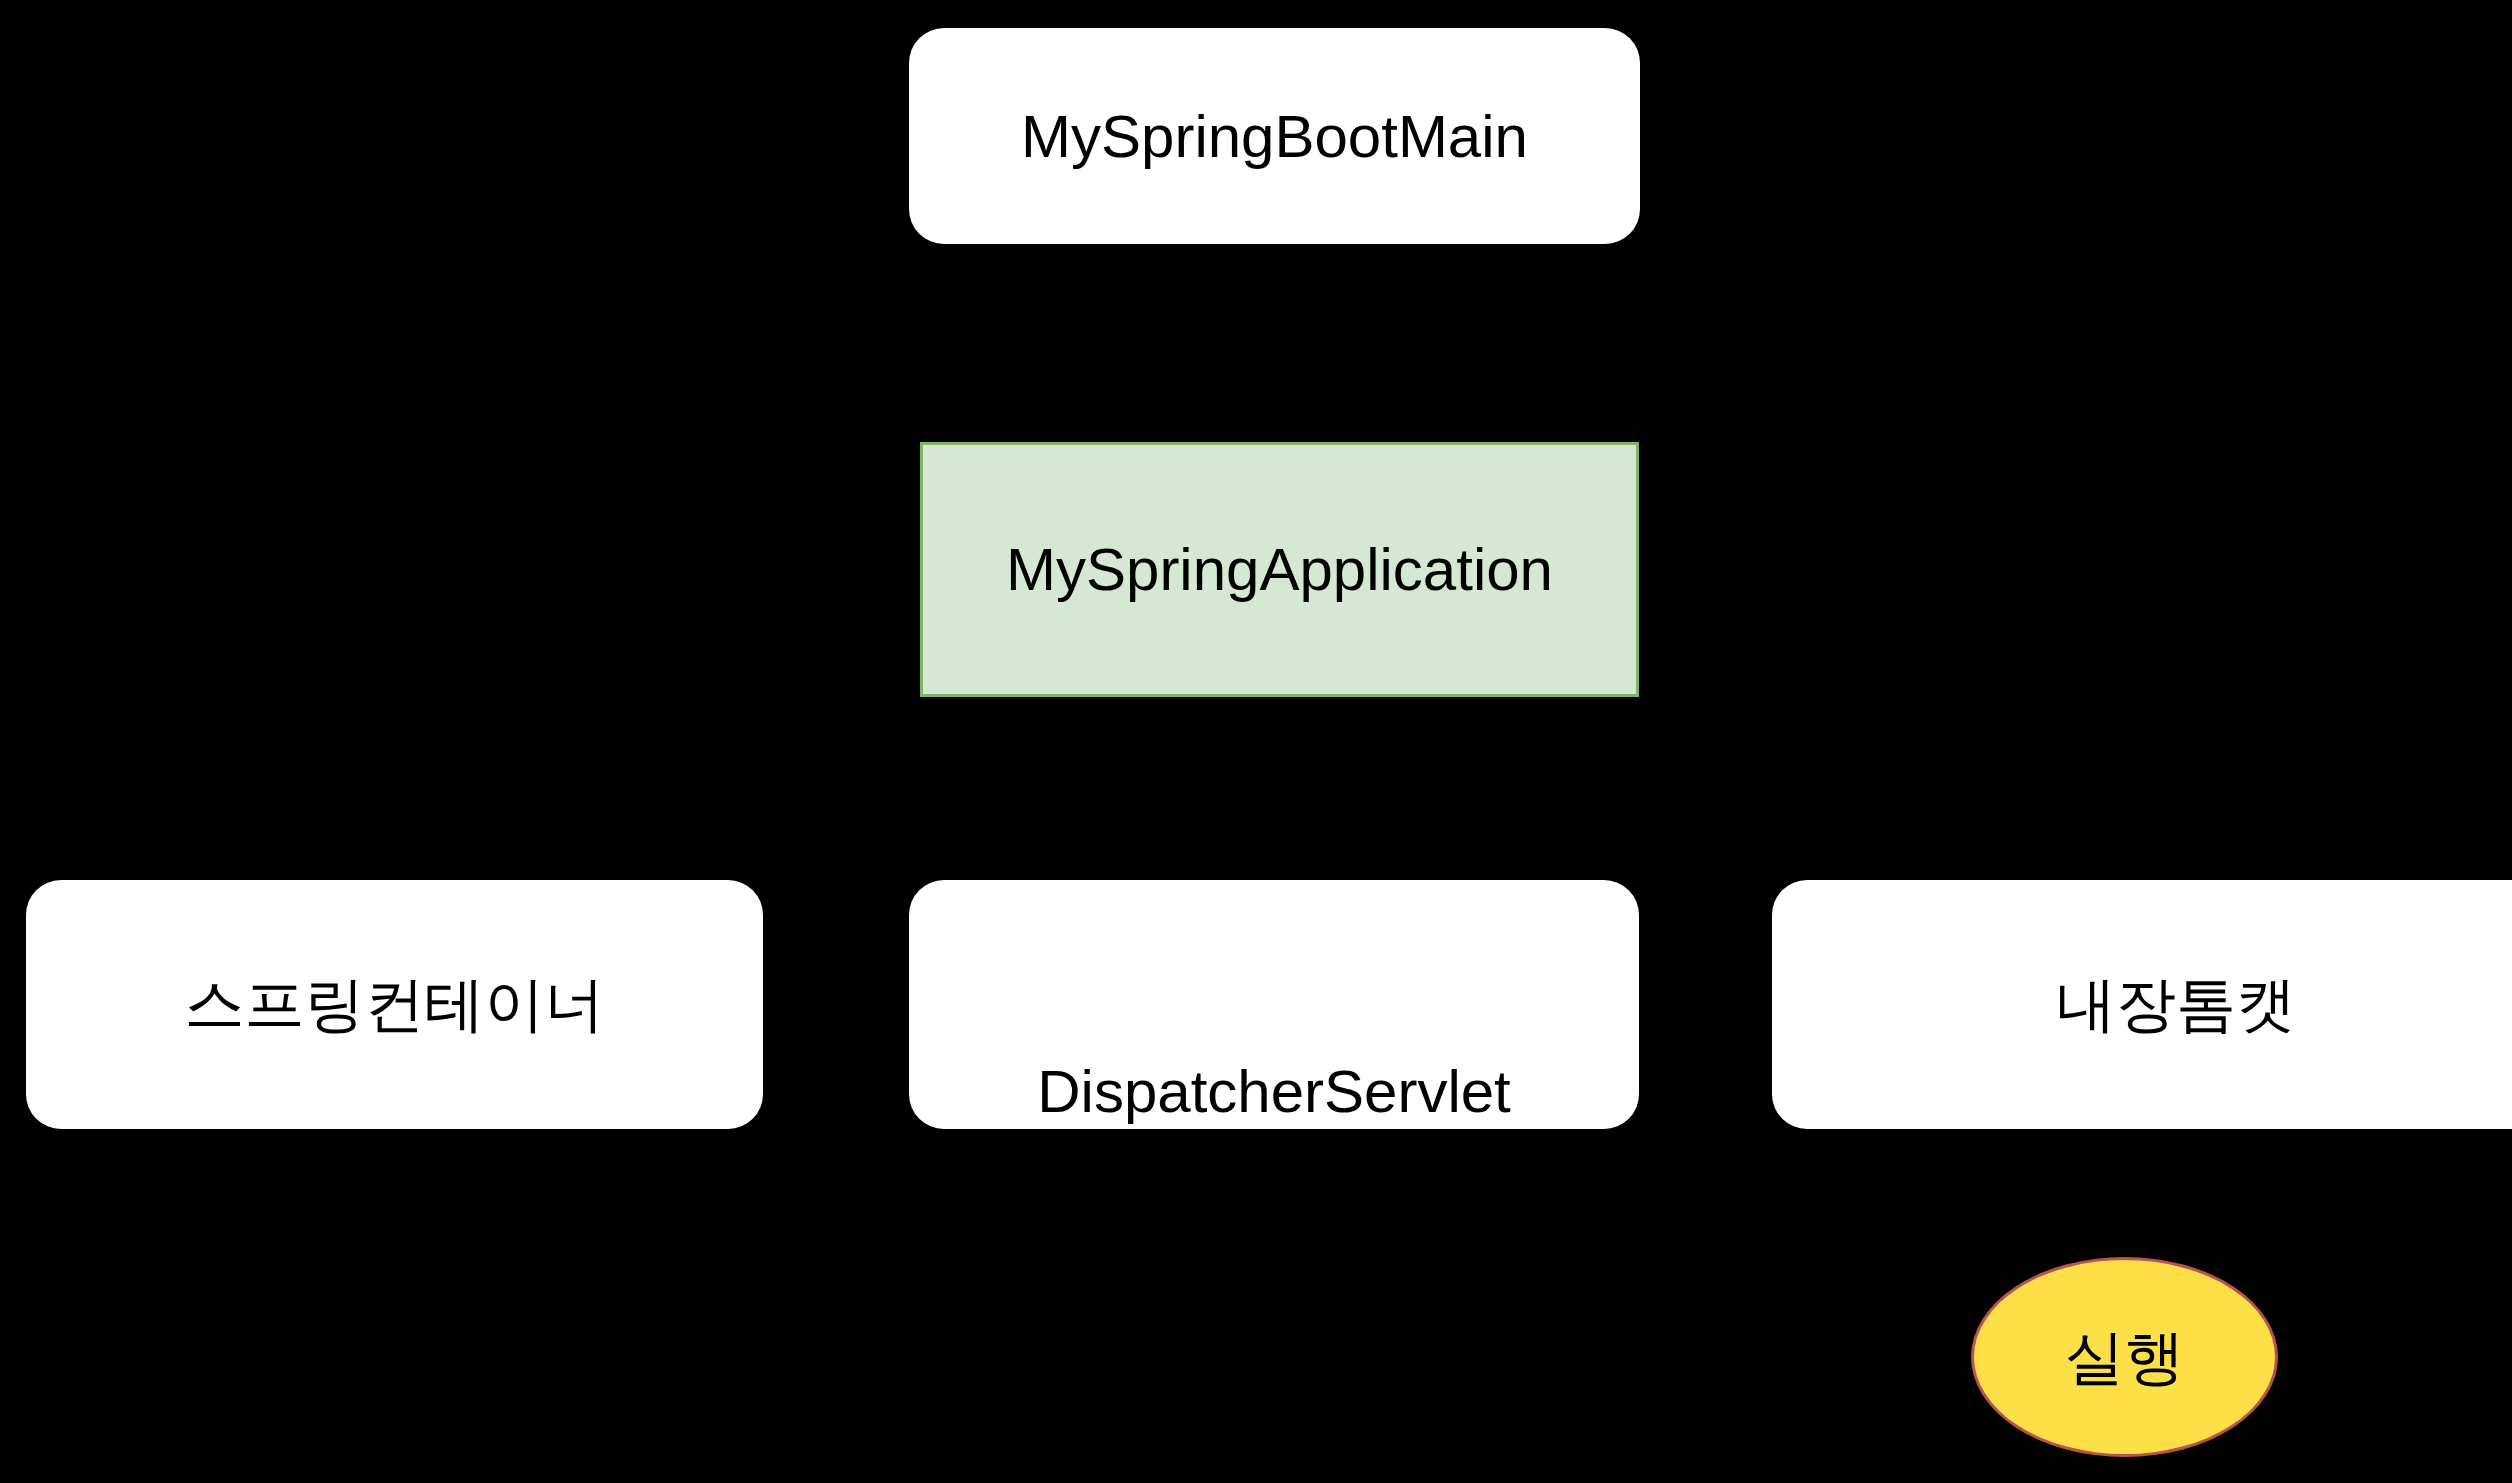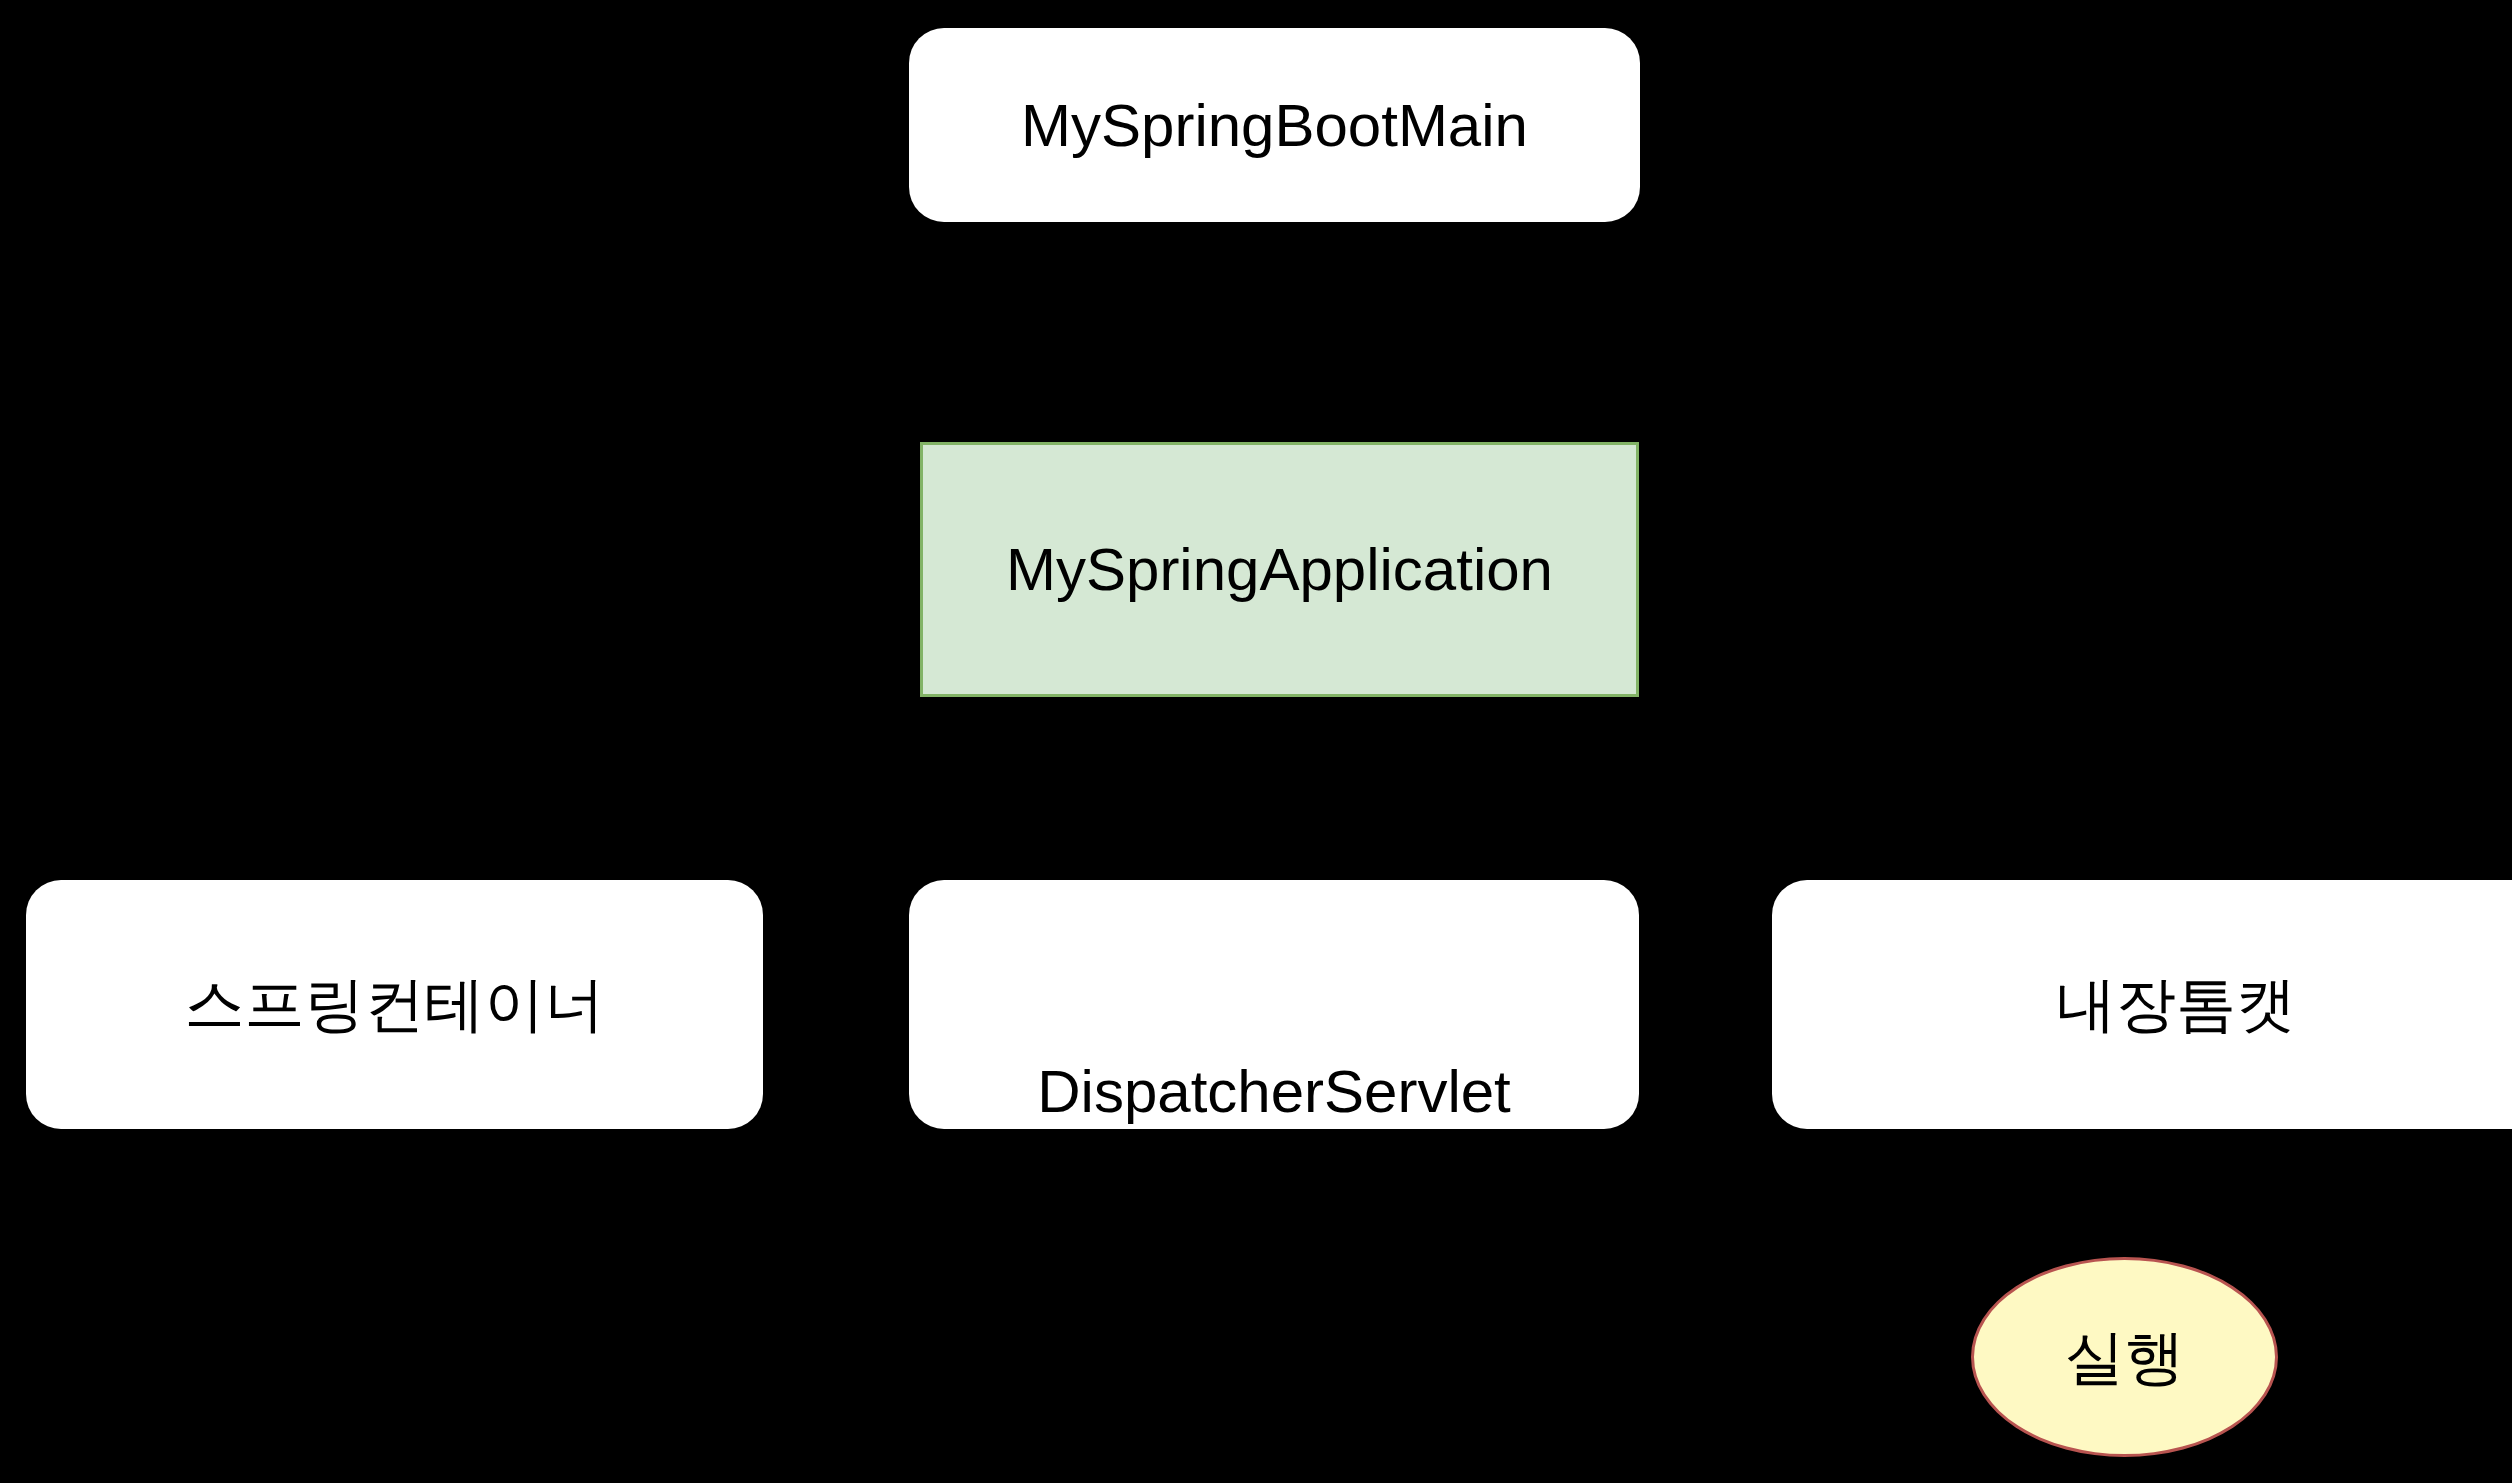--- a/index.html
+++ b/index.html
@@ -25,41 +25,41 @@
     font-size: 60px;
     line-height: 1.25;
     color: #000000;
     white-space: nowrap;
   }
   .rounded {
     border-radius: 35px;
     background: #ffffff;
   }
   #node-config {
-    left: 909px; top: 28px; width: 731px; height: 194px;
+    left: 909px; top: 28px; width: 731px; height: 216px;
   }
   #node-app {
     left: 920px; top: 427px; width: 719px; height: 255px;
     background: #d5e8d4;
     border: 3.1px solid #82b366;
     margin-top: 15px;
   }
   #node-container {
     left: 26px; top: 880px; width: 737px; height: 249px;
   }
   #node-dispatcher {
     left: 909px; top: 880px; width: 730px; height: 249px; justify-content: flex-end;
   }
   #node-tomcat {
     left: 1772px; top: 880px; width: 808px; height: 249px;
   }
   #node-run {
     left: 1971px; top: 1257px; width: 307px; height: 200px;
     border-radius: 50%;
-    background: #fef9c3;
+    background: #fde047;
     border: 3.8px solid #b85450;
   }
 </style>
 </head>
 <body>
 
 <div class="node rounded" id="node-config">
   <span>MySpringBootMain</span>
 </div>
 

